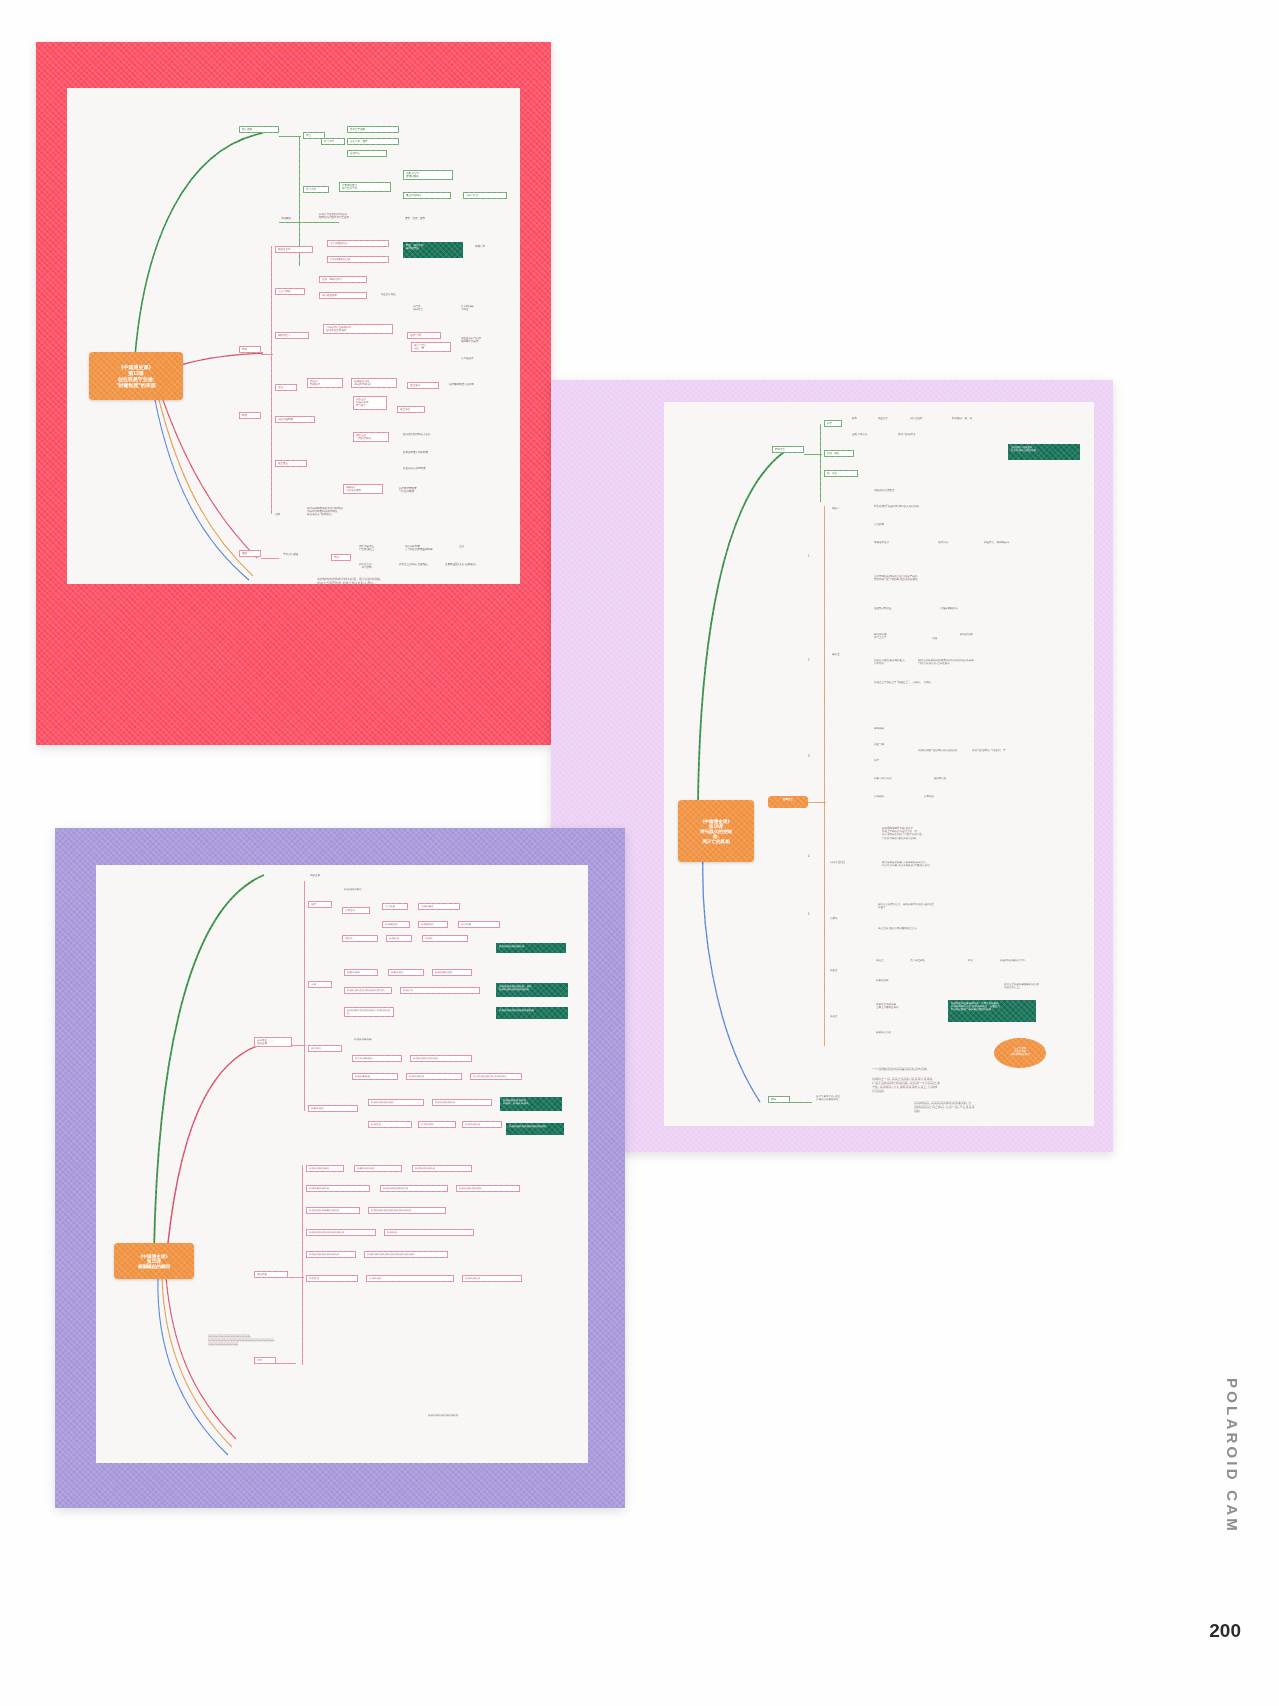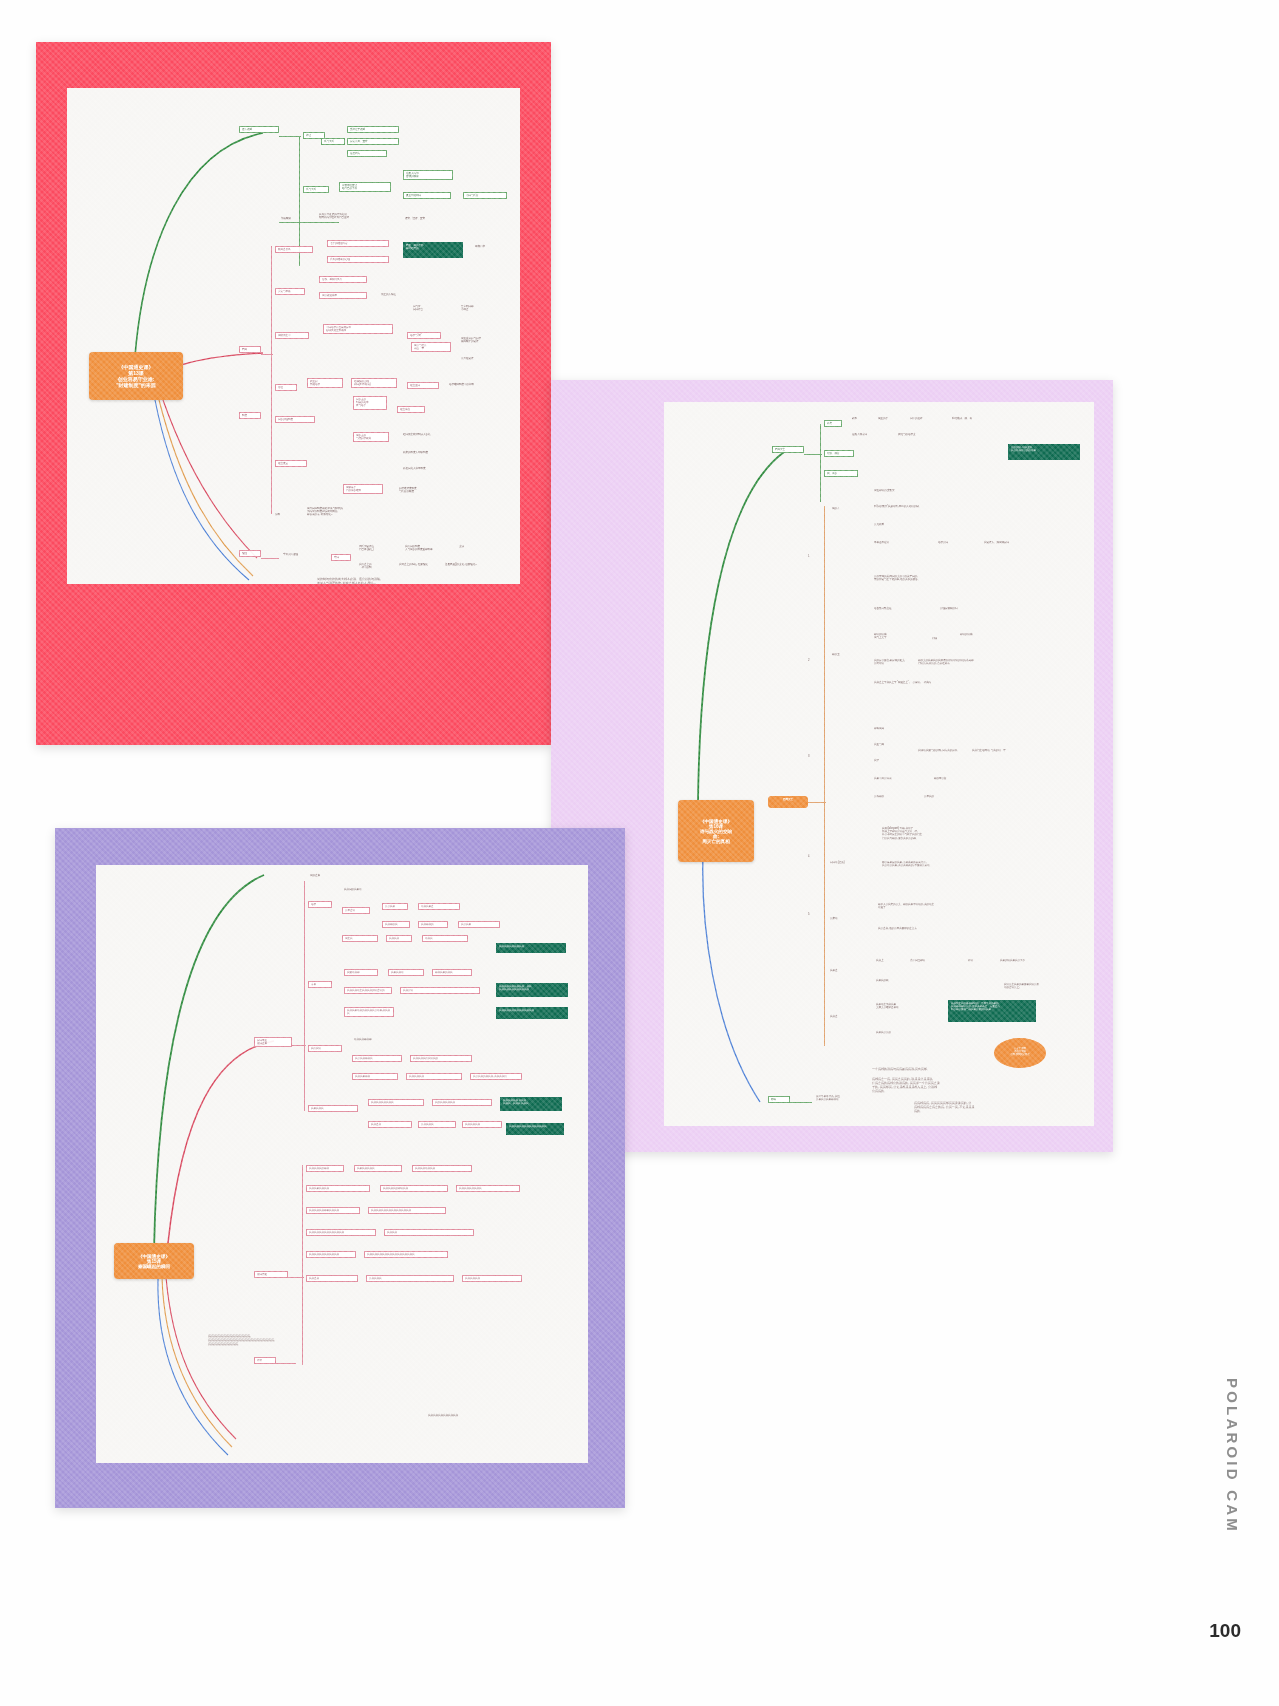--- a/index.html
+++ b/index.html
@@ -442,15 +442,15 @@
       <div class="hline" style="left:180px; top:498px; width:20px;"></div>
       <div class="caption-note" style="left:112px; top:470px; width:90px;">我我我我我我我我我我我我我我,
 我我我我我我我我我我我我我我我我我我我我我我,
 我我我我我我我我我我。</div>
       <div class="node plain" style="left:212px; top:548px; width:100px;"></div>
       <div class="node plain" style="left:330px; top:548px; width:120px;">我我我我我我我我我我我我</div>
     </div>
   </div>
 
   <div id="brand-vertical">POLAROID CAM</div>
-  <div id="page-number">100</div>
+  <div id="page-number">200</div>
 
 </div>
 
 </body></html>

